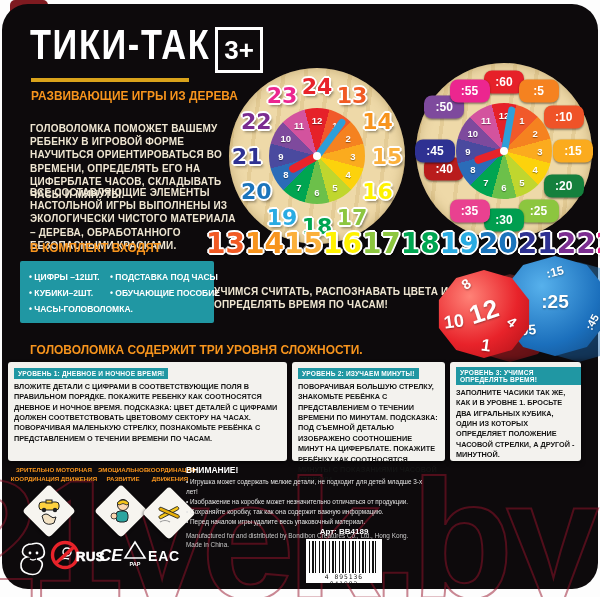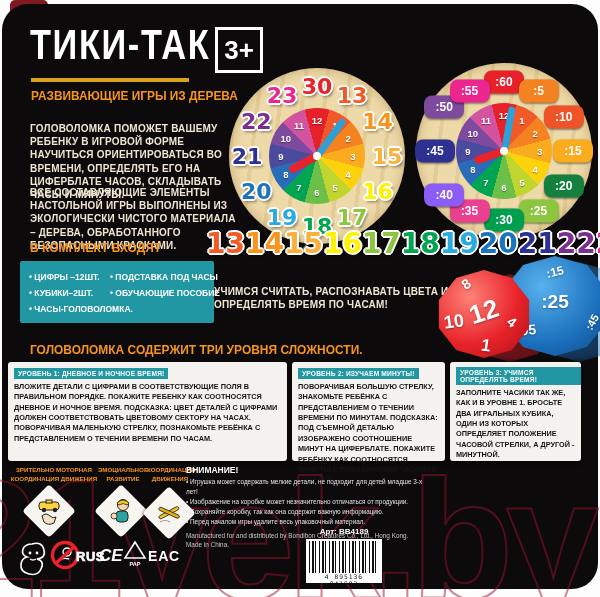--- a/index.html
+++ b/index.html
@@ -116,21 +116,21 @@
           <div class="kit-item">• подставка под часы</div>
           <div class="kit-item">• обучающие пособие</div>
         </div>
     </div>
 
     <div class="abs body-txt note2">Учимся считать, распознавать цвета и определять время по часам!</div>
 
     <div class="abs clock clock1">
       <div class="wood"></div>
       <div class="ring">
-          <div class="ring-num" style="left: 88px; top: 18px; color: rgb(232, 35, 42);">30</div>
+          <div class="ring-num" style="left: 88px; top: 18px; color: rgb(232, 35, 42);">24</div>
           <div class="ring-num" style="left: 123px; top: 27.3782px; color: rgb(241, 90, 36);">13</div>
           <div class="ring-num" style="left: 148.622px; top: 53px; color: rgb(247, 148, 29);">14</div>
           <div class="ring-num" style="left: 158px; top: 88px; color: rgb(251, 176, 59);">15</div>
           <div class="ring-num" style="left: 148.622px; top: 123px; color: rgb(255, 242, 0);">16</div>
           <div class="ring-num" style="left: 123px; top: 148.622px; color: rgb(140, 198, 63);">17</div>
           <div class="ring-num" style="left: 88px; top: 158px; color: rgb(0, 165, 81);">18</div>
           <div class="ring-num" style="left: 53px; top: 148.622px; color: rgb(41, 171, 226);">19</div>
           <div class="ring-num" style="left: 27.3782px; top: 123px; color: rgb(27, 117, 188);">20</div>
           <div class="ring-num" style="left: 18px; top: 88px; color: rgb(46, 49, 146);">21</div>
           <div class="ring-num" style="left: 27.3782px; top: 53px; color: rgb(123, 45, 144);">22</div>
@@ -160,21 +160,21 @@
       <div class="wood"></div>
       <div class="tiles">
           <div class="m-tile" style="left: 88px; top: 19px; background: rgb(230, 33, 41);">:60</div>
           <div class="m-tile" style="left: 122.5px; top: 28.2442px; background: rgb(245, 130, 32);">:5</div>
           <div class="m-tile" style="left: 147.756px; top: 53.5px; background: rgb(239, 83, 40);">:10</div>
           <div class="m-tile" style="left: 157px; top: 88px; background: rgb(251, 171, 30);">:15</div>
           <div class="m-tile" style="left: 147.756px; top: 122.5px; background: #15803d;">:20</div>
           <div class="m-tile" style="left: 122.5px; top: 147.756px; background: rgb(140, 198, 63);">:25</div>
           <div class="m-tile" style="left: 88px; top: 157px; background: rgb(0, 158, 79);">:30</div>
           <div class="m-tile" style="left: 53.5px; top: 147.756px; background: rgb(233, 65, 144);">:35</div>
-          <div class="m-tile" style="left: 28.2442px; top: 132px; background: #8b5cf6;">:40</div>
+          <div class="m-tile" style="left: 28.2442px; top: 106px; background: #b91c1c;">:40</div>
           <div class="m-tile" style="left: 19px; top: 88px; background: rgb(46, 49, 146);">:45</div>
           <div class="m-tile" style="left: 28.2442px; top: 44px; background: rgb(126, 74, 157);">:50</div>
           <div class="m-tile" style="left: 53.5px; top: 28.2442px; background: rgb(236, 38, 143);">:55</div>
         </div>
       <div class="wheel"></div>
       <div class="faces">
           <div class="face-num" style="left: 88px; top: 52px;">12</div>
           <div class="face-num" style="left: 106px; top: 56.8231px;">1</div>
           <div class="face-num" style="left: 119.177px; top: 70px;">2</div>
           <div class="face-num" style="left: 124px; top: 88px;">3</div>

